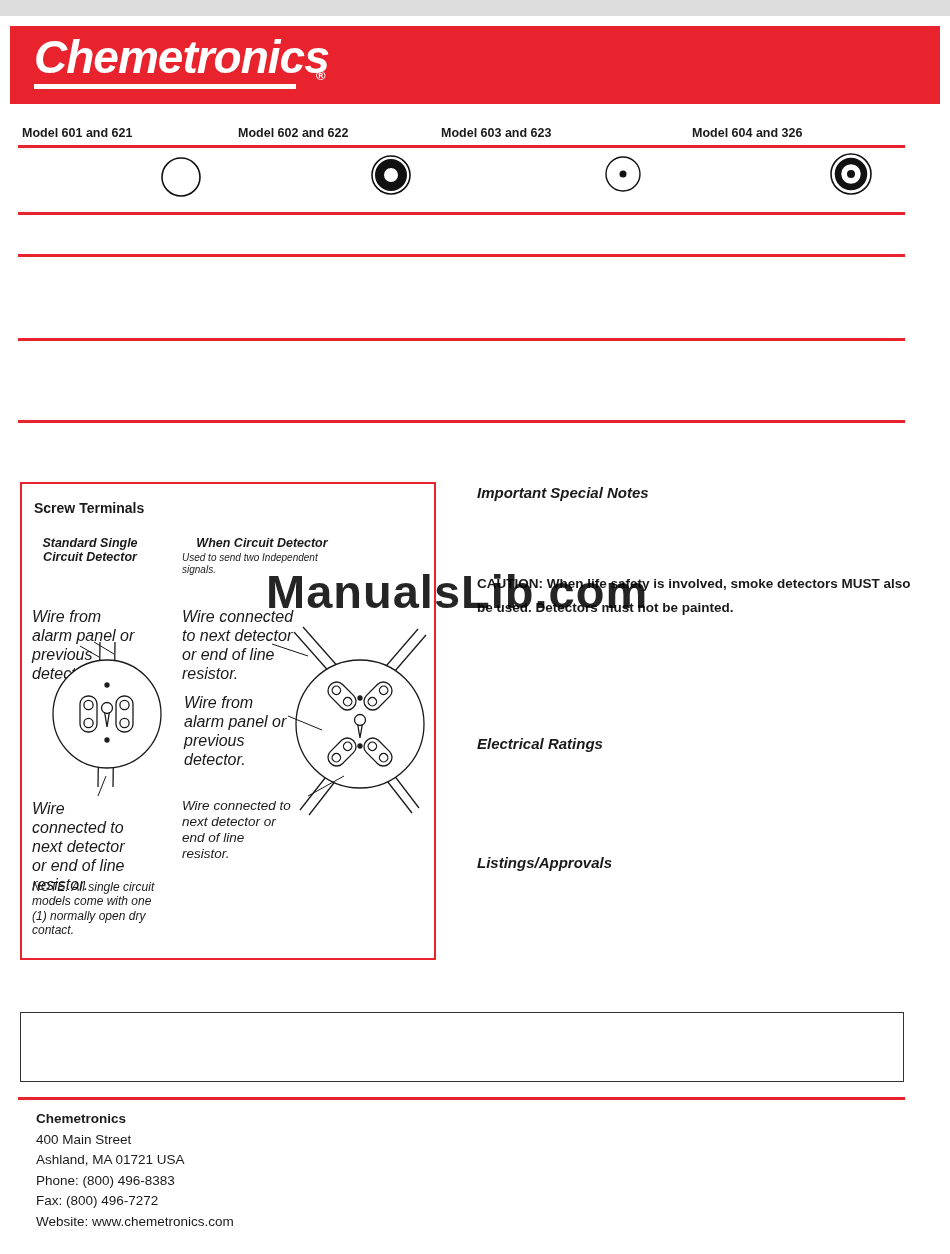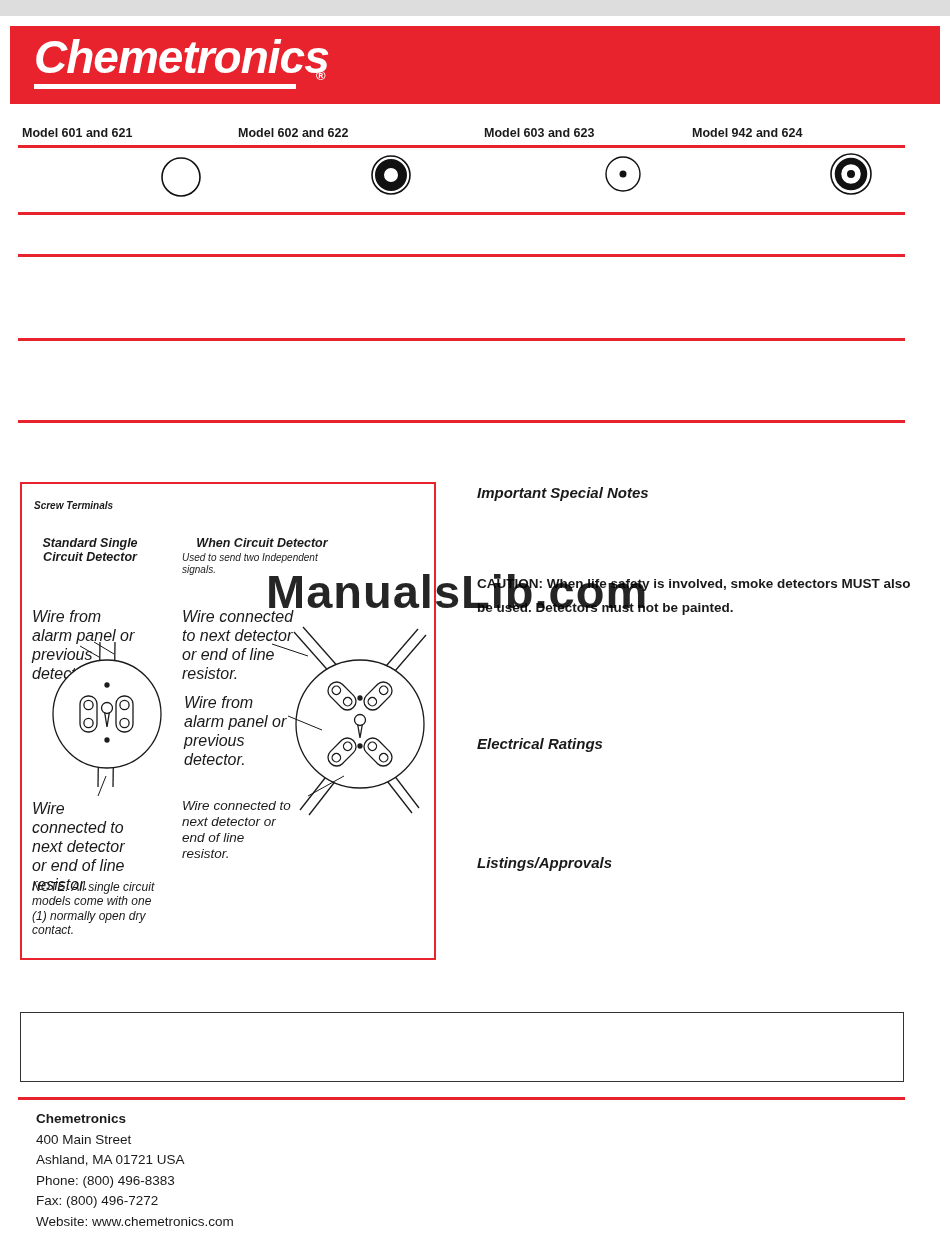--- a/index.html
+++ b/index.html
@@ -14,21 +14,21 @@
   .logo-text { font-size:46px; font-weight:bold; font-style:italic; color:#fff; letter-spacing:-1px; line-height:1.1; }
   .logo-underline { width:262px; height:5px; background:#fff; margin-top:1px; }
   .logo-reg { position:absolute; left:282px; top:36px; color:#fff; font-size:13px; font-weight:bold; }
 
   
   .model-label { position:absolute; top:110px; font-size:12.5px; font-weight:bold; }
   .rule { position:absolute; left:18px; width:887px; height:3px; background:var(--red); }
 
   
   .terminals-box { position:absolute; left:20px; top:466px; width:416px; height:478px; border:2.5px solid var(--red); background:#fff; }
-  .st-title { position:absolute; left:12px; top:16px; font-size:10px; font-weight:bold;font-style:italic; }
+  .st-title { position:absolute; left:12px; top:16px; font-size:14px; font-weight:bold; }
   .col-head { position:absolute; font-size:12.5px; font-weight:bold; font-style:italic; line-height:1.15;text-align:center; }
   .col-sub { position:absolute; font-size:10px; font-style:italic; line-height:1.2; }
   .dlabel { position:absolute; font-size:16px; font-style:italic; line-height:1.18; }
   .dlabel-lg { font-size:13.5px; }
   .dnote { position:absolute; font-size:12px; font-style:italic; line-height:1.2; }
   .diagrams { position:absolute; left:0; top:0; pointer-events:none; }
 
   
   .section-head { position:absolute; font-size:15px; font-weight:bold;font-style:italic; }
   .caution { position:absolute; left:477px; top:556px; width:434px; font-size:13.5px; font-weight:bold; line-height:1.75; }
@@ -51,22 +51,22 @@
   <div class="header-bar">
     <div class="logo-wrap">
       <div class="logo-text">Chemetronics</div>
       <div class="logo-underline"></div>
       <div class="logo-reg">®</div>
     </div>
   </div>
 
   <div class="model-label" style="left:22px">Model 601 and 621</div>
   <div class="model-label" style="left:238px">Model 602 and 622</div>
-  <div class="model-label" style="left:484px">Model 603 and 623</div>
-  <div class="model-label" style="left:692px">Model 942 and 624</div>
+  <div class="model-label" style="left:441px">Model 603 and 623</div>
+  <div class="model-label" style="left:692px">Model 604 and 326</div>
 
   <div class="rule" style="top:129px"></div>
 
   <svg class="abs" style="left:0;top:136px" width="950" height="50" viewBox="0 0 950 50">
     <g>
       <circle cx="181" cy="25" r="19" fill="#fff" stroke="#111" stroke-width="1.6"></circle>
     </g>
     <g>
       <circle cx="391" cy="23" r="19" fill="#fff" stroke="#111" stroke-width="1.6"></circle>
       <circle cx="391" cy="23" r="11.5" fill="none" stroke="#111" stroke-width="9"></circle>

